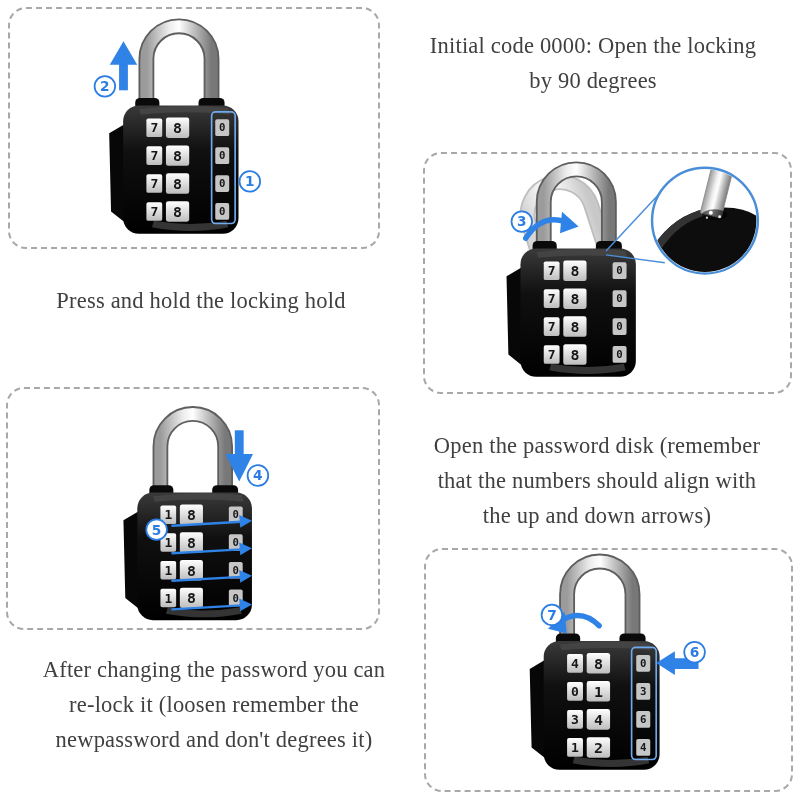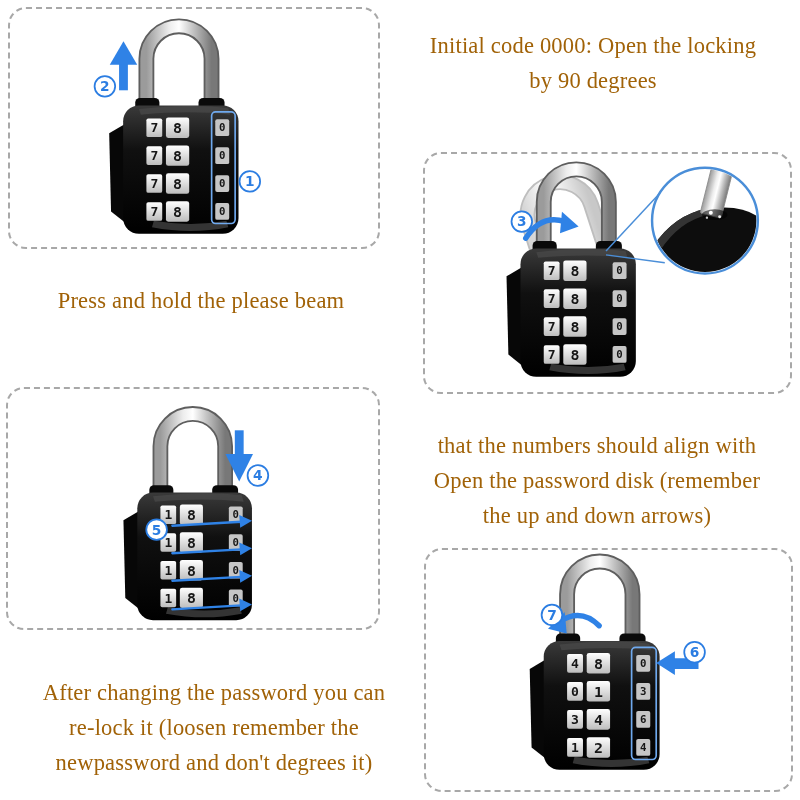--- a/index.html
+++ b/index.html
@@ -1,20 +1,20 @@
 <!DOCTYPE html>
 <html><head>
 <meta charset="utf-8">
 <style>
   html,body { margin:0; padding:0; }
   body { width:800px; height:800px; background:#ffffff; position:relative; overflow:hidden;
          font-family:"Liberation Serif", serif; }
   .panel { position:absolute; border:2px dashed #a8a8a8; border-radius:18px; box-sizing:border-box; background:#ffffff; }
   .panel svg { display:block; width:100%; height:100%; }
-  .txt { position:absolute; text-align:center; color:#a16207;
+  .txt { position:absolute; text-align:center; color:#404040;
          font:22.5px/35px "Liberation Serif", serif; letter-spacing:0.2px; }
   .txt div { white-space:nowrap; }
   
   .dg { font-family:"DejaVu Sans Mono", monospace; font-weight:bold; fill:#161616; text-anchor:middle; }
   .dg-l { font-size:14px; }
   .dg-m { font-size:16px; }
   .dg-s { font-size:11.5px; }
   
   .badge circle { fill:#ffffff; stroke:#2b7de2; stroke-width:1.8; }
   .badge text { font-family:"DejaVu Sans", sans-serif; font-weight:bold; font-size:14px;
@@ -168,21 +168,21 @@
   </g>
 
   <g class="badge">
     <circle cx="97" cy="69" r="10.5"></circle>
         <text x="97" y="74">3</text>
   </g>
 </svg>
 </div>
 
 <div class="txt" style="left:5px; top:283px; width:392px;">
-  <div>Press and hold the please beam</div>
+  <div>Press and hold the locking hold</div>
 </div>
 
 <div class="panel" style="left:6px; top:387px; width:374px; height:243px;">
 <svg viewBox="0 0 374 243">
   <g transform="translate(105,0) scale(0.94)">
     <use href="#shackle-closed"></use>
     <use href="#lock-body"></use>
     <use href="#dial-pills"></use>
     <text class="dg dg-l" x="60.5" y="141">1</text>
     <text class="dg dg-m" x="85.5" y="142">8</text>
@@ -227,22 +227,22 @@
         <text x="253" y="93">4</text>
   </g>
   <g class="badge">
     <circle cx="150" cy="143" r="10.5"></circle>
         <text x="150" y="148">5</text>
   </g>
 </svg>
 </div>
 
 <div class="txt" style="left:402px; top:428px; width:390px;">
+  <div>Open the password disk (remember</div>
   <div>that the numbers should align with</div>
-  <div>Open the password disk (remember</div>
   <div>the up and down arrows)</div>
 </div>
 
 <div class="panel" style="left:424px; top:548px; width:369px; height:244px;">
 <svg viewBox="0 0 369 244">
   <g transform="translate(93,-14) scale(0.95)">
     <use href="#shackle-closed"></use>
     <use href="#lock-body"></use>
     <use href="#dial-pills"></use>
     <text class="dg dg-l" x="60.5" y="141">4</text>
@@ -274,17 +274,17 @@
     <circle cx="127" cy="66" r="10.5"></circle>
         <text x="127" y="71">7</text>
   </g>
   <g class="badge">
     <circle cx="272" cy="104" r="10.5"></circle>
         <text x="272" y="109">6</text>
   </g>
 </svg>
 </div>
 
-<div class="txt" style="left:0px; top:675px; width:428px;">
+<div class="txt" style="left:0px; top:652px; width:428px;">
   <div>After changing the password you can</div>
   <div>re-lock it (loosen remember the</div>
   <div>newpassword and don't degrees it)</div>
 </div>
 
 </body></html>

